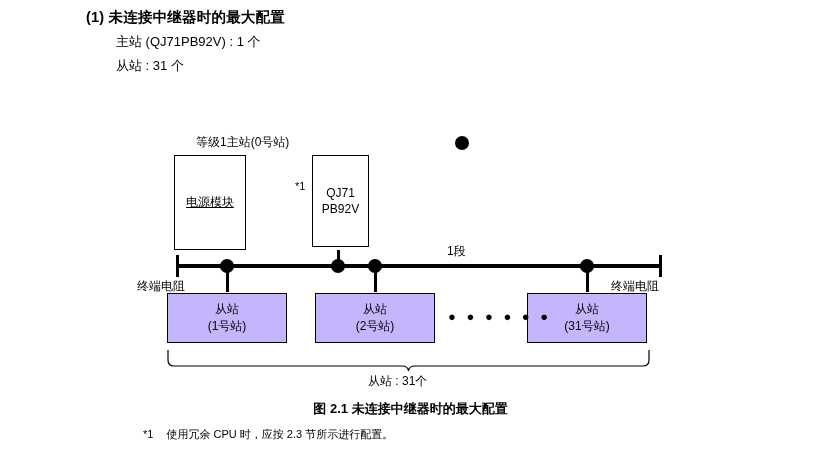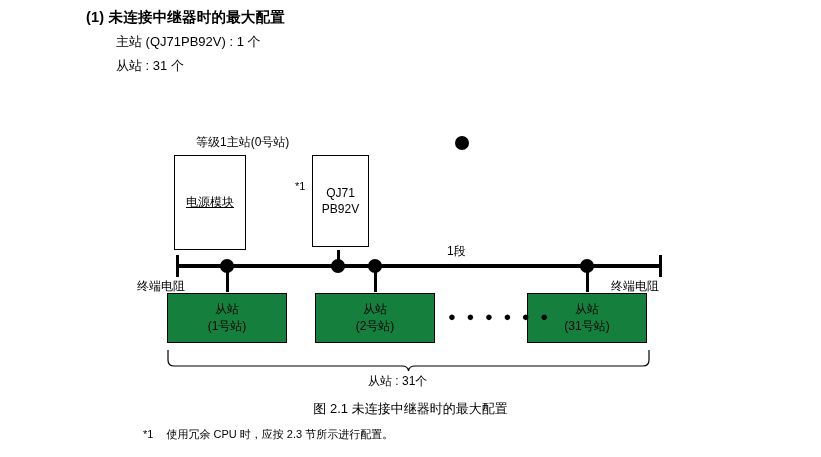--- a/index.html
+++ b/index.html
@@ -119,21 +119,21 @@
   
   .stub {
     width: 3px; height: 26px;
     background: #000;
   }
 
   
   .slave-box {
     border: 1px solid #000;
     box-sizing: border-box;
-    background: #15803d;
+    background: #c4b5fd;
     width: 120px; height: 50px;
     display: flex;
     flex-direction: column;
     align-items: center;
     justify-content: center;
     font-size: 12px;
     line-height: 1.45;
   }
   #slave-1  { left: 167px; top: 293px; }
   #slave-2  { left: 315px; top: 293px; }
@@ -171,21 +171,21 @@
     background: #000;
     margin-right: 8px;
   }
 
   
   #figure-caption {
     left: 0; top: 400px;
     width: 821px;
     text-align: center;
     font-size: 13px;
-    font-weight: normal;
+    font-weight: bold;
     white-space: nowrap;
   }
 
   
   #footnote {
     left: 107px; top: 427px;
     font-size: 11px;
     white-space: nowrap;
     margin-left: 36px;
   }

